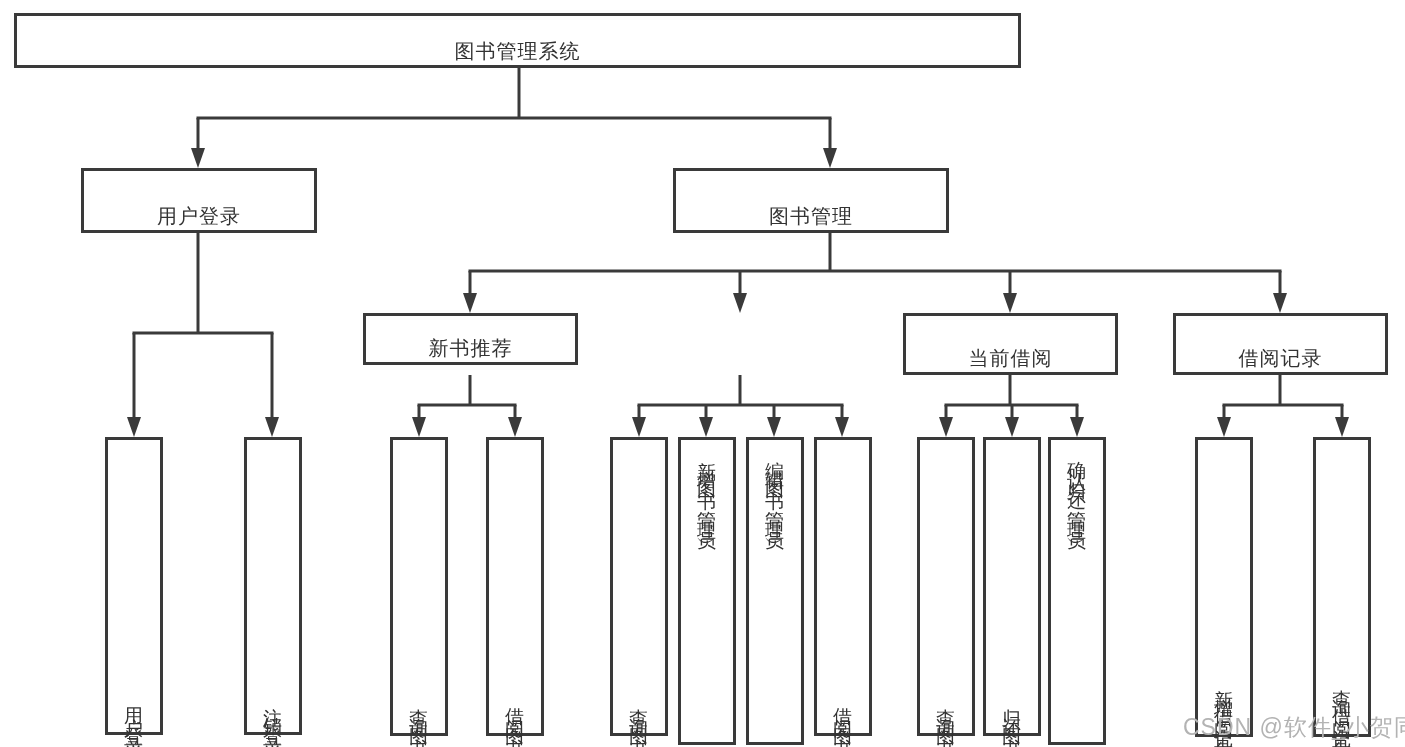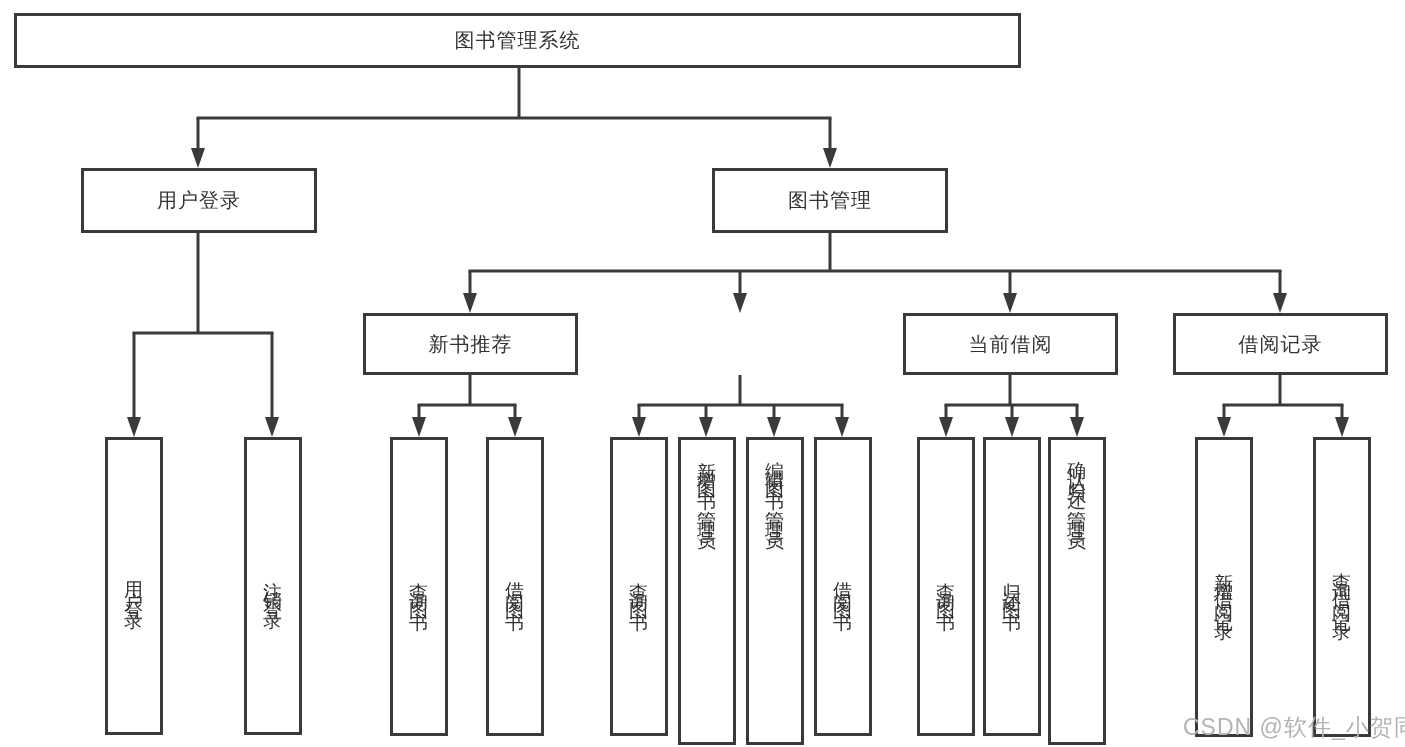--- a/index.html
+++ b/index.html
@@ -32,21 +32,21 @@
   }
   svg.connectors polygon {
     fill: var(--line-color);
     stroke: none;
   }
   .node {
     position: absolute;
     border: 3px solid var(--line-color);
     background: var(--bg-color);
     display: flex;
-    align-items: center;
+    align-items: flex-end;
     justify-content: center;
     z-index: 2;
   }
   .h-node { font-size: 20px; letter-spacing: 1px; }
   .v-node { font-size: 19px; }
   .v-node .v-label {
     writing-mode: vertical-rl;
     text-orientation: mixed;
     letter-spacing: 10px;
     line-height: 1;
@@ -136,25 +136,25 @@
     </g>
   </svg>
 
   <div class="node h-node" style="left:14px; top:13px; width:1007px; height:55px;">
     <span>图书管理系统</span>
   </div>
 
   <div class="node h-node" style="left:81px; top:168px; width:236px; height:65px;">
     <span>用户登录</span>
   </div>
-  <div class="node h-node" style="left:712px; top:168px; width:236px; height:65px;">
+  <div class="node h-node" style="left:673px; top:168px; width:276px; height:65px;">
     <span>图书管理</span>
   </div>
 
-  <div class="node h-node" style="left:363px; top:313px; width:215px; height:62px;">
+  <div class="node h-node" style="left:363px; top:313px; width:215px; height:52px;">
     <span>新书推荐</span>
   </div>
   <div class="node h-node" style="left:1173px; top:313px; width:215px; height:62px;">
     <span>借阅记录</span>
   </div>
   <div class="node h-node" style="left:903px; top:313px; width:215px; height:62px;">
     <span>当前借阅</span>
   </div>
 
   <div class="node v-node" style="left:105px; top:437px; width:58px; height:298px;">

